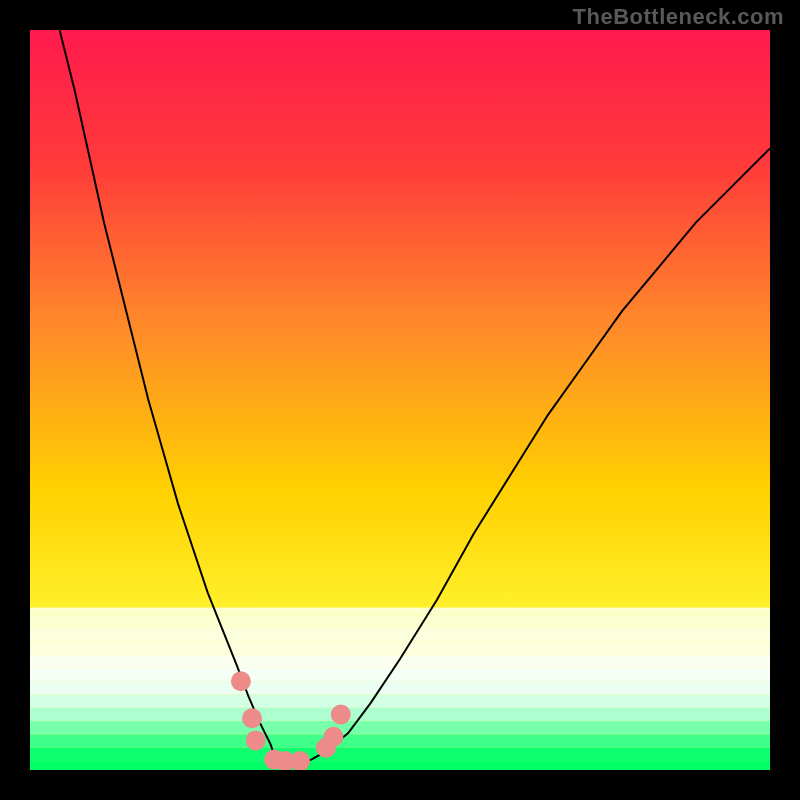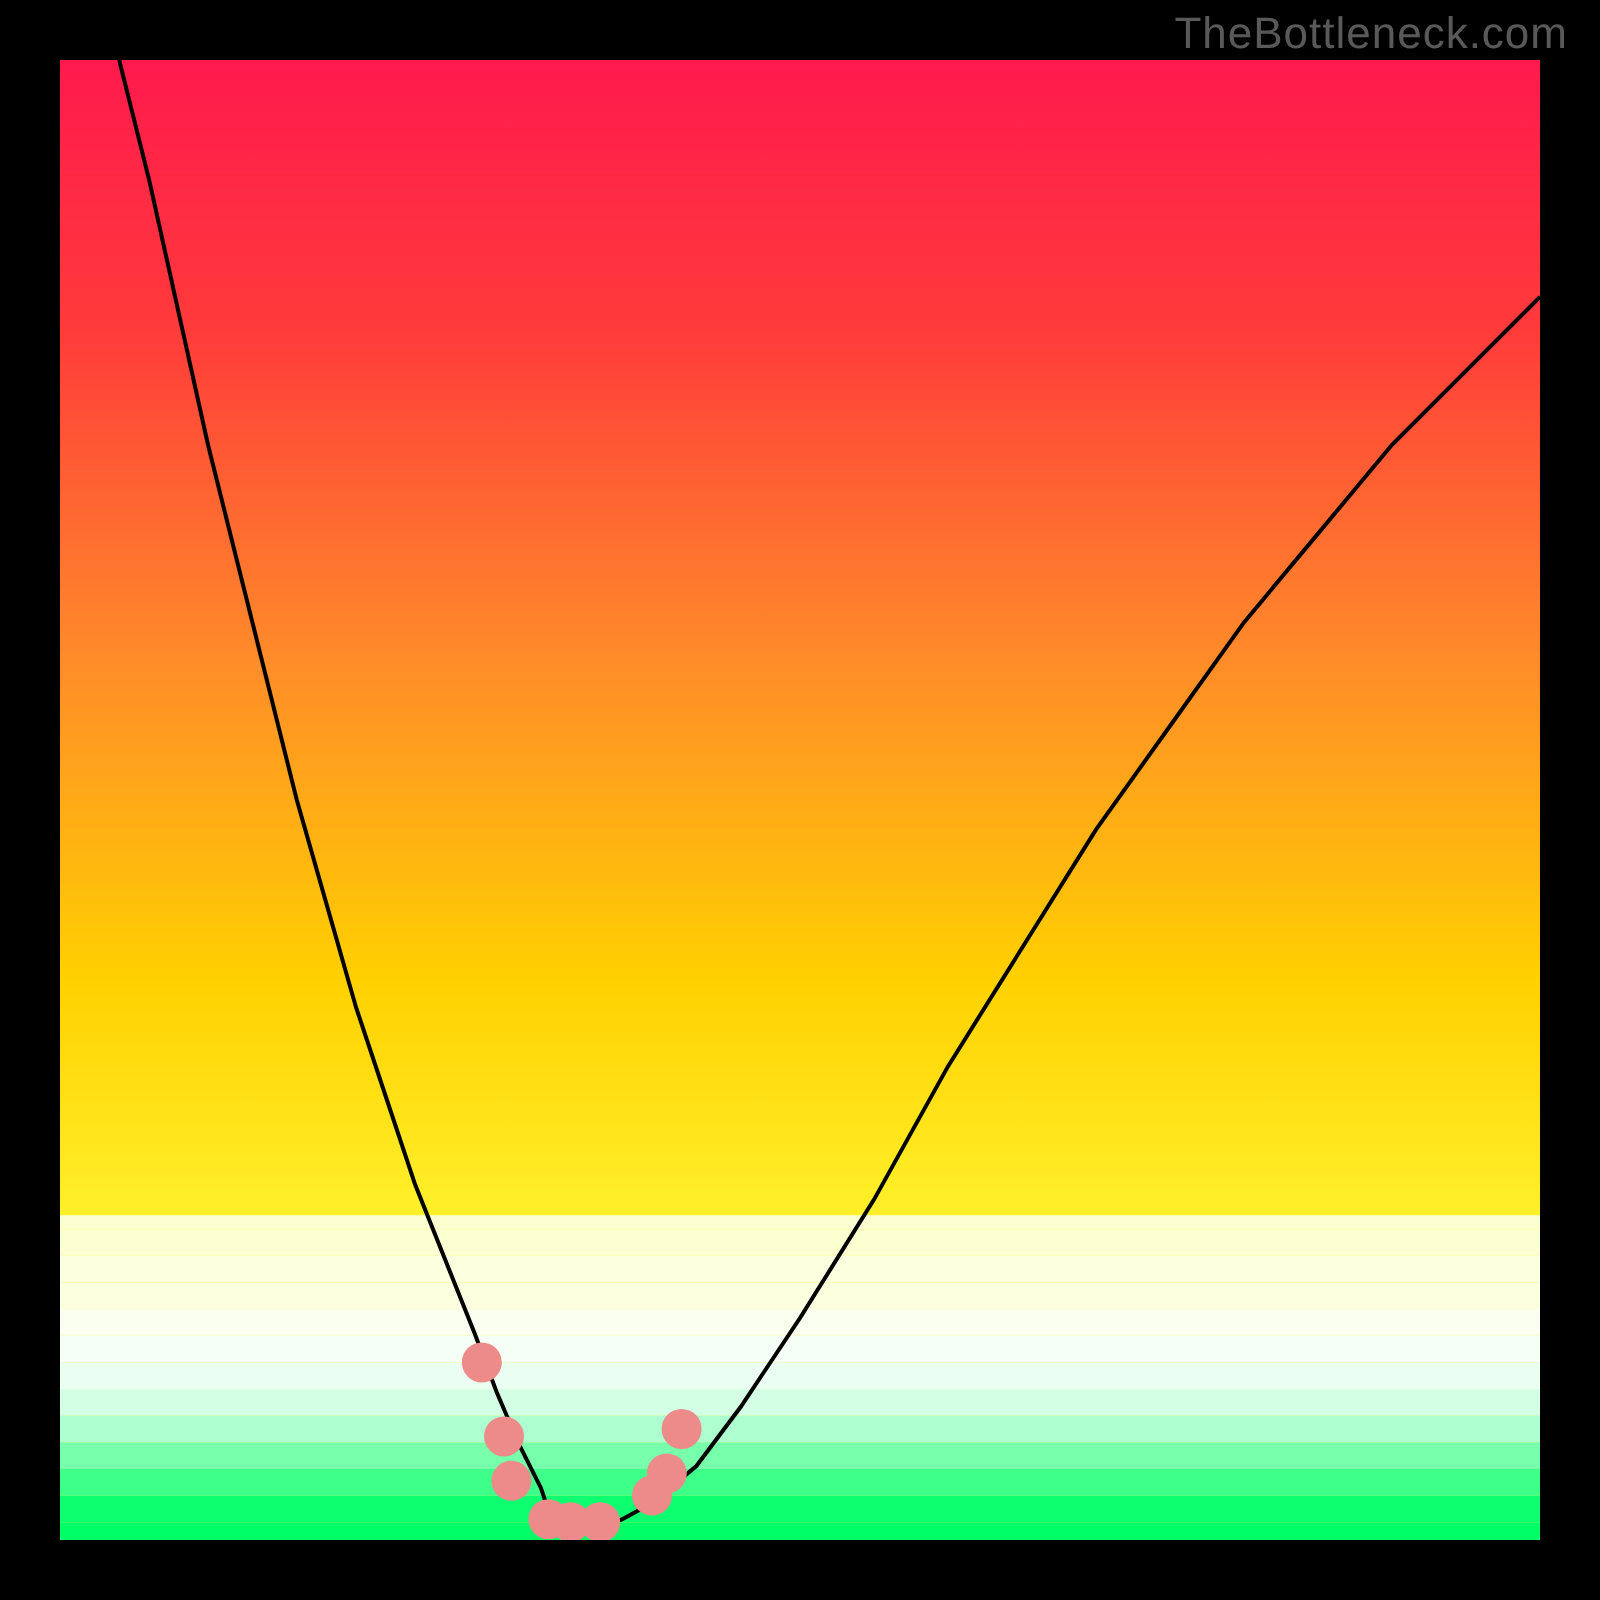--- a/index.html
+++ b/index.html
@@ -19,21 +19,21 @@
     height: 800px;
     background: #000;
   }
   .watermark {
     position: absolute;
     top: 4px;
     right: 16px;
     color: #595959;
     font-size: 22px;
     letter-spacing: 0.5px;
-    font-weight: 400;
+    font-weight: 700;
   }
   .plot-wrap {
     position: absolute;
     left: 30px;
     top: 30px;
     width: 740px;
     height: 740px;
   }
   .plot {
     width: 740px;

